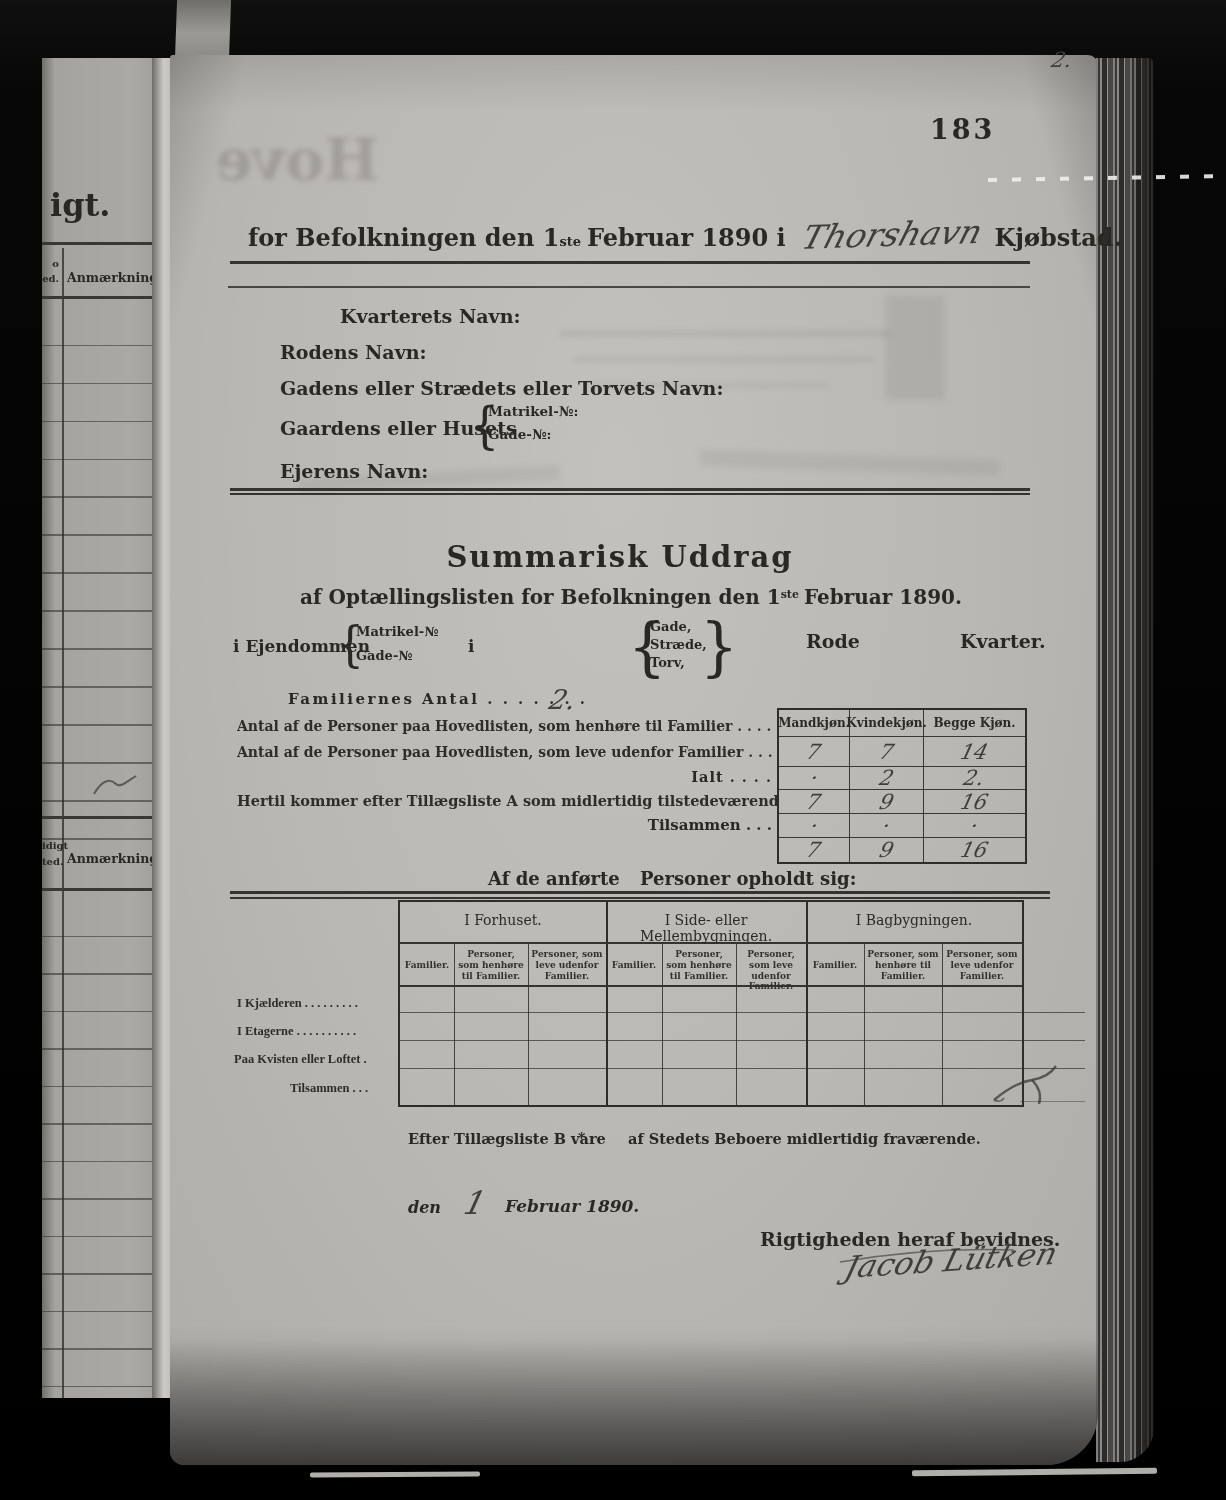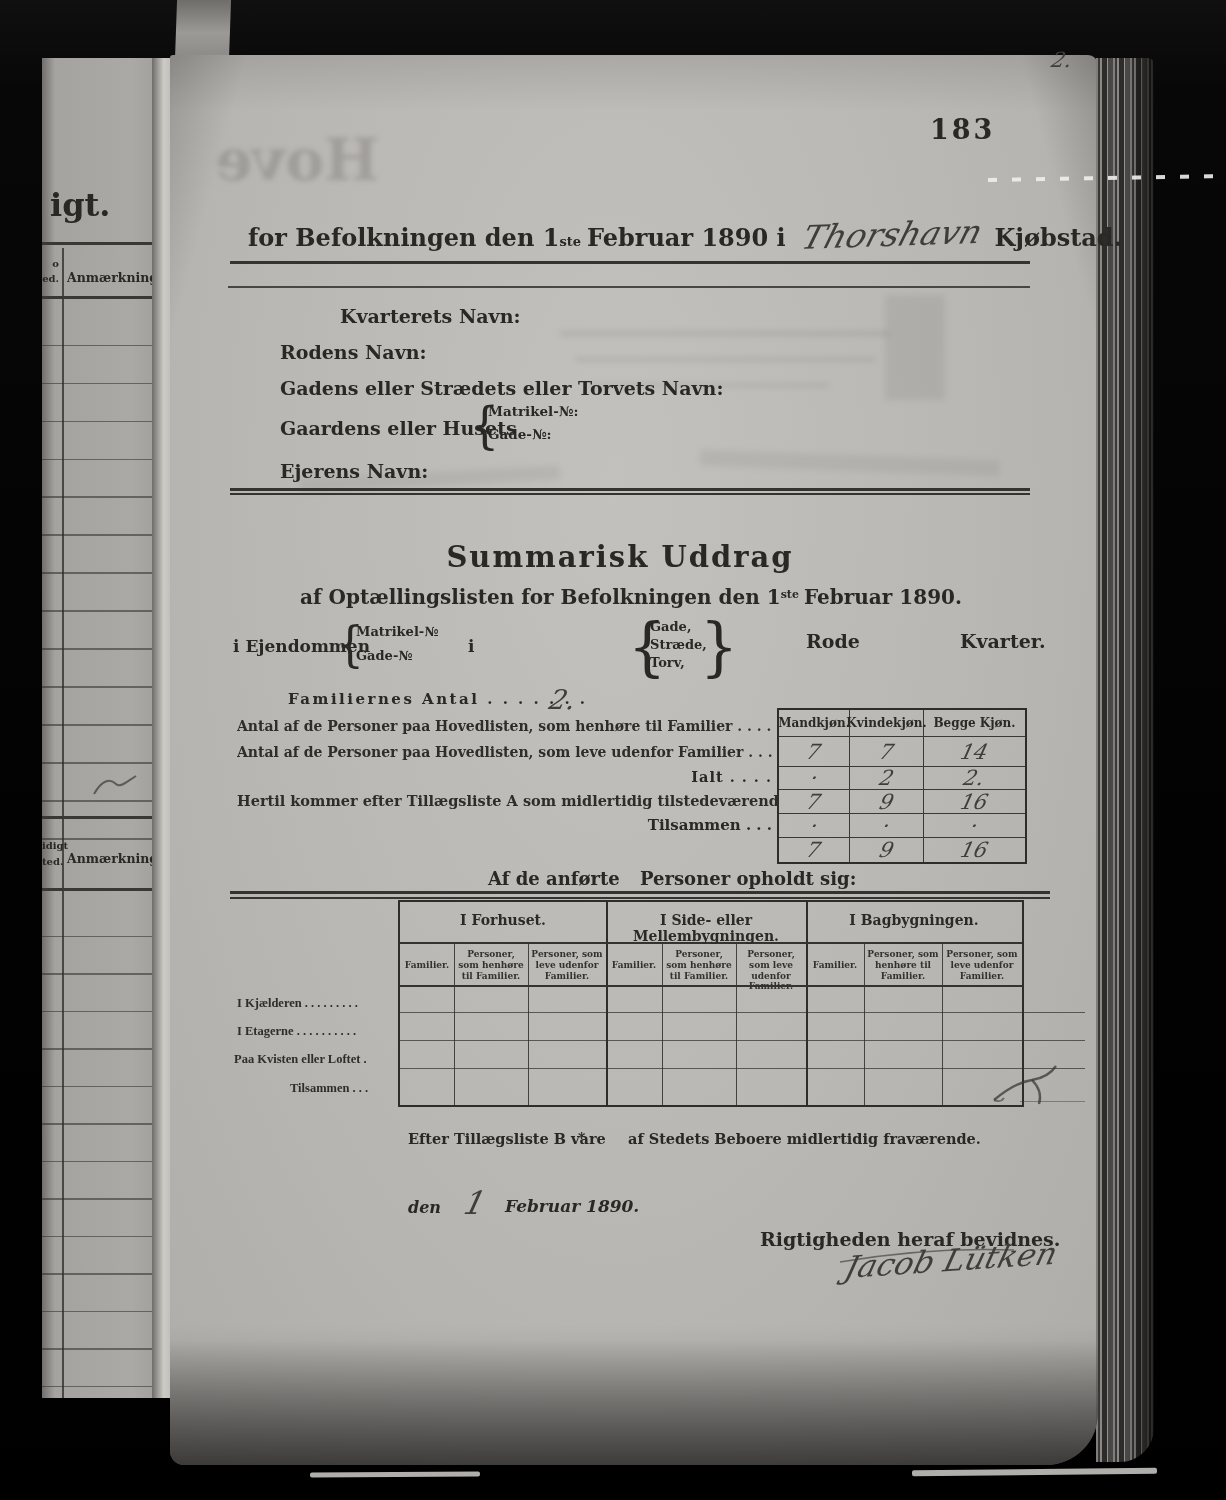--- a/index.html
+++ b/index.html
@@ -46,21 +46,21 @@
   .sc{border-right:1.5px solid #3b3934;border-bottom:1.3px solid #3b3934;
       display:flex;align-items:center;justify-content:center;}
   .sc.lastc{border-right:none;justify-content:center;} .sc.lastr{border-bottom:none;}
   .sc .hd{font-size:12px;font-weight:bold;color:#2b2a26;}
   .sc .hv{font-size:21px;}
   
   .occ{left:398px;top:900px;width:622px;height:203px;border:2px solid #2f2d29;}
   .vthin{position:absolute;top:40px;bottom:0;width:1.2px;background:#45433e;}
   .vthick{position:absolute;top:0;bottom:0;width:2.2px;background:#2f2d29;}
   .hline{position:absolute;left:0;right:0;background:#35332e;}
-  .gtitle{position:absolute;top:10px;font-size:14px;font-weight:bold;text-align:center;color:#2b2a26;}
+  .gtitle{position:absolute;top:10px;font-size:14px;font-weight:normal;text-align:center;color:#2b2a26;}
   .shead{position:absolute;font-size:9px;font-weight:bold;line-height:1.2;text-align:center;color:#33322d;}
   .rowline{height:1.2px;background:rgba(48,46,42,.7);}
   .leaderlbl{font-size:14px;font-weight:bold;color:#2e2d29;white-space:nowrap;overflow:hidden;}
   .occlbl{font-size:12.5px;font-weight:bold;color:#2e2d29;white-space:nowrap;font-family:Liberation Serif, serif;}
   sup.s{font-size:.55em;vertical-align:super;}
 </style>
 </head>
 <body>
 
 <div class="scene">

